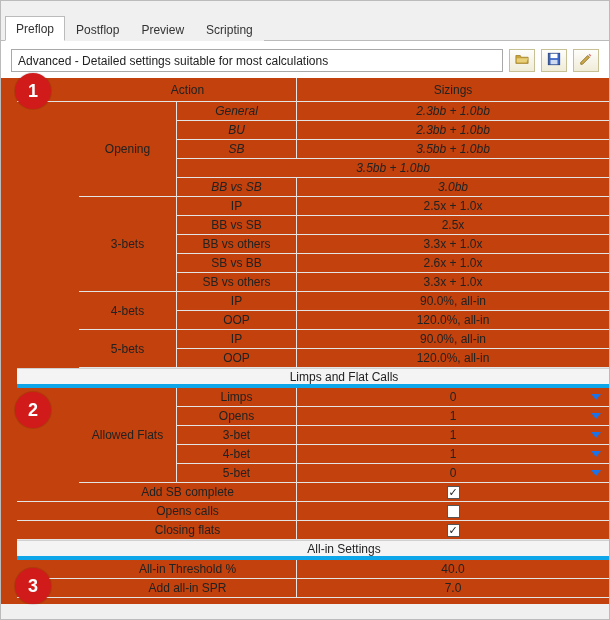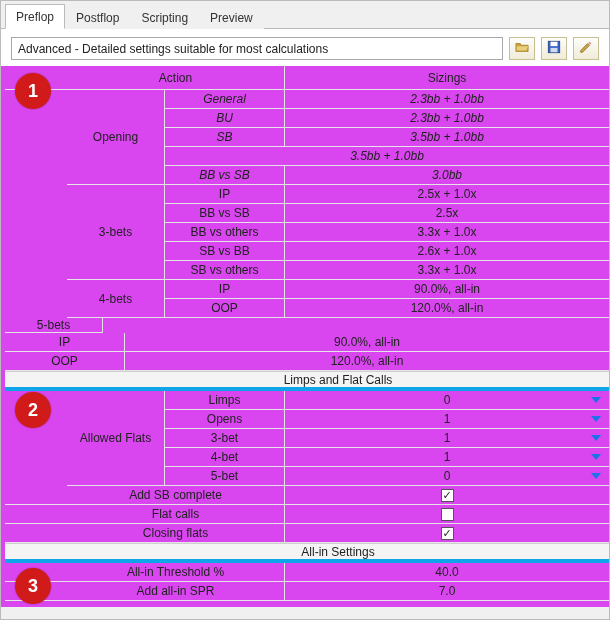--- a/index.html
+++ b/index.html
@@ -7,21 +7,21 @@
   body {
     width:610px; height:620px;
     font-family: "Segoe UI", Tahoma, Arial, sans-serif;
     font-size:12px;
     background:#f0f0f0; color:#222;
     border:1px solid #bbb;
     overflow:hidden;
   }
   
   .tabbar {
-    display:flex; align-items:flex-end; height:28px;
+    display:flex; align-items:flex-end; height:40px;
     padding:0 4px; gap:0; background:#f0f0f0;
     border-bottom:1px solid #bbb;
   }
   .tab {
     padding:5px 10px 4px 10px;
     border:1px solid transparent;
     border-bottom:none;
     background:#f0f0f0;
     cursor:default;
     position:relative;
@@ -52,22 +52,22 @@
   .icon-btn {
     width:26px; height:23px;
     border:1px solid #c7c095;
     background:linear-gradient(#fdfdfb,#f0ecd8);
     display:flex; align-items:center; justify-content:center;
     cursor:default;
   }
   .icon-btn svg { width:14px; height:14px; }
   
   .content {
-    background:#d946ef;
-    padding:0 0 6px 4px;
+    background:#c2410c;
+    padding:0 0 6px 16px;
   }
   .grid-row {
     display:flex; align-items:stretch;
     border-bottom:1px solid #e4e4e4;
     min-height:19px;
   }
   .col-spacer { width:62px; flex:none; }
   .col-group {
     width:98px; flex:none;
     display:flex; align-items:center; justify-content:center;
@@ -147,22 +147,22 @@
 </head>
 <body class="rel">
 
 <div class="badge badge-1">1</div>
 <div class="badge badge-2">2</div>
 <div class="badge badge-3">3</div>
 
 <div class="tabbar">
   <div class="tab active">Preflop</div>
   <div class="tab">Postflop</div>
+  <div class="tab">Preview</div>
   <div class="tab">Scripting</div>
-  <div class="tab">Preview</div>
 </div>
 
 <div class="toolbar">
   <div class="select-wrap">
     <span>Advanced - Detailed settings suitable for most calculations</span>
     <span class="chev">
       <svg viewBox="0 0 10 10">
           <path d="M1 3 L5 7 L9 3" fill="none" stroke="#444" stroke-width="1.4"></path>
         </svg>
     </span>
@@ -261,21 +261,21 @@
           <div class="grid-row">
             <div class="col-sub">IP</div>
             <div class="col-val">90.0%, all-in</div>
           </div>
           <div class="grid-row">
             <div class="col-sub">OOP</div>
             <div class="col-val">120.0%, all-in</div>
           </div>
         </div>
       </div>
-      <div style="display: flex; flex-direction: column;">
+      <div style="display: flex;">
         <div class="col-spacer"></div>
         <div class="col-group" style="border-bottom: 1px solid rgb(228, 228, 228);">5-bets</div>
         <div style="flex: 1 1 0%;">
           <div class="grid-row">
             <div class="col-sub">IP</div>
             <div class="col-val">90.0%, all-in</div>
           </div>
           <div class="grid-row">
             <div class="col-sub">OOP</div>
             <div class="col-val">120.0%, all-in</div>
@@ -337,21 +337,21 @@
   <div id="section2-checks">
       <div class="grid-row">
         <div class="col-spacer"></div>
         <div class="col-wide-label">Add SB complete</div>
         <div class="checkbox-cell">
           <span class="chk">✓</span>
         </div>
       </div>
       <div class="grid-row">
         <div class="col-spacer"></div>
-        <div class="col-wide-label">Flat calls</div>
+        <div class="col-wide-label">Opens calls</div>
         <div class="checkbox-cell">
           <span class="chk"></span>
         </div>
       </div>
       <div class="grid-row">
         <div class="col-spacer"></div>
         <div class="col-wide-label">Closing flats</div>
         <div class="checkbox-cell">
           <span class="chk">✓</span>
         </div>

